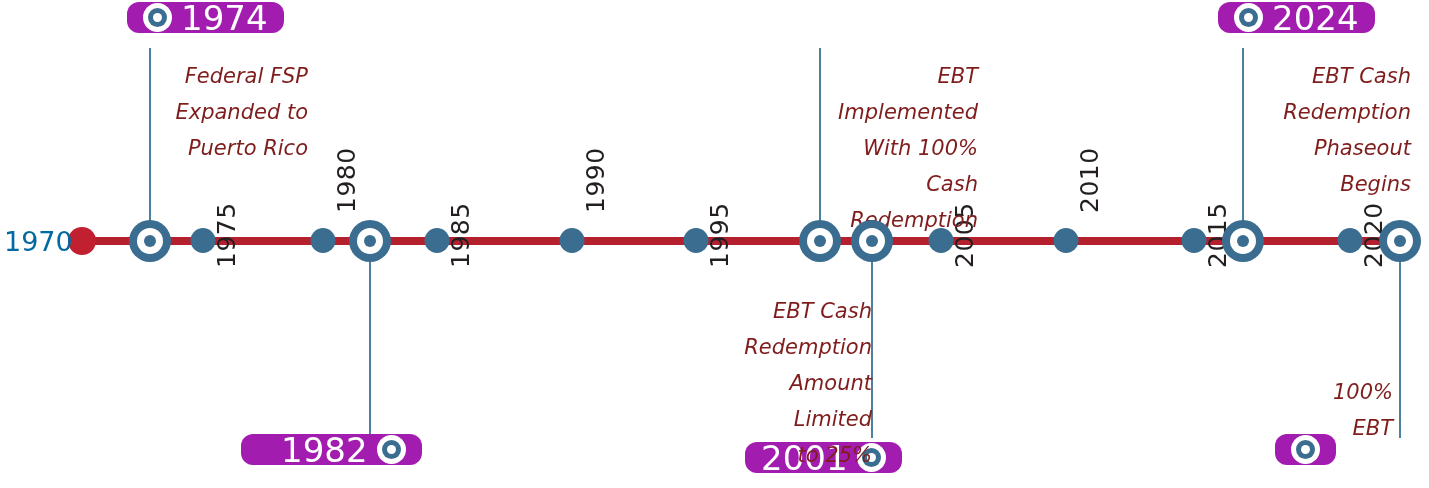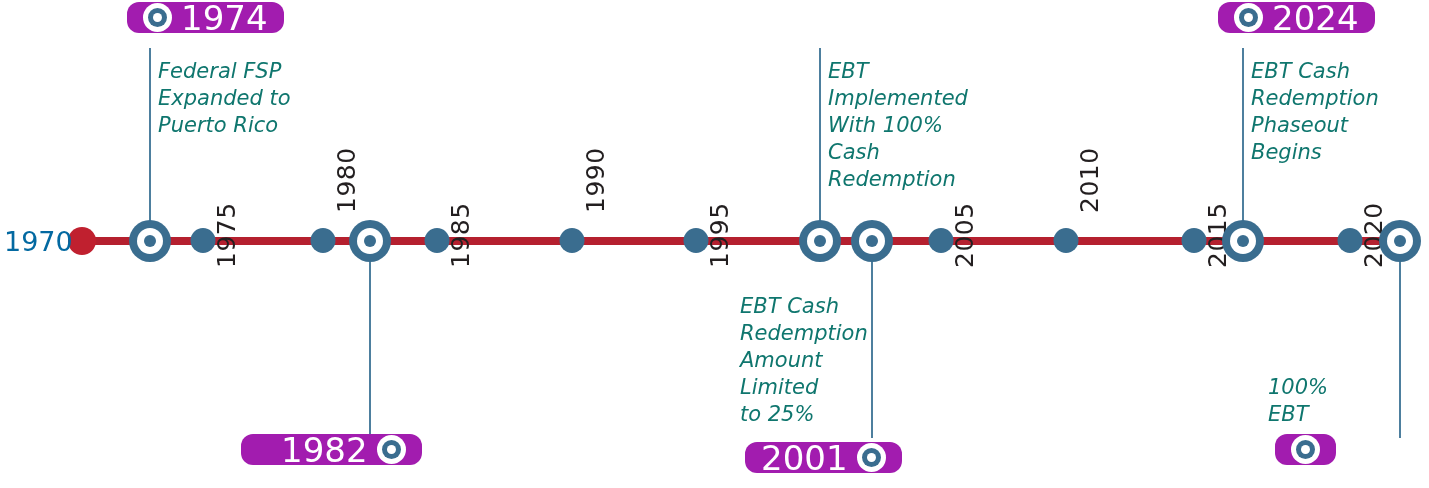--- a/index.html
+++ b/index.html
@@ -147,23 +147,23 @@
     height: 9px;
     border-radius: 50%;
     background: #ffffff;
   }
 
   
   .caption {
     position: absolute;
     font-size: 21px;
     font-style: italic;
-    color: #0f766e;
-    text-align: left;
-    line-height: 27px;
+    color: #7f1d1d;
+    text-align: right;
+    line-height: 36px;
     white-space: pre-line;
   }
 </style>
 </head>
 <body>
 
 <div id="timeline-root">
 
   <div class="axis-line"></div>
   <div class="axis-start-dot" style="left:68px;"></div>

